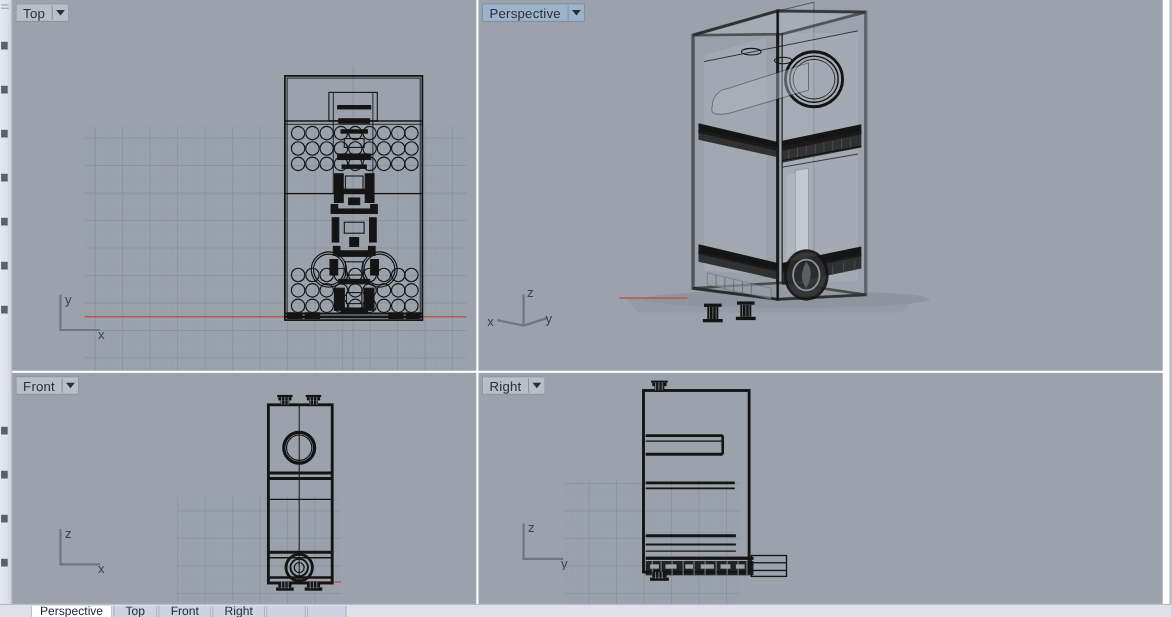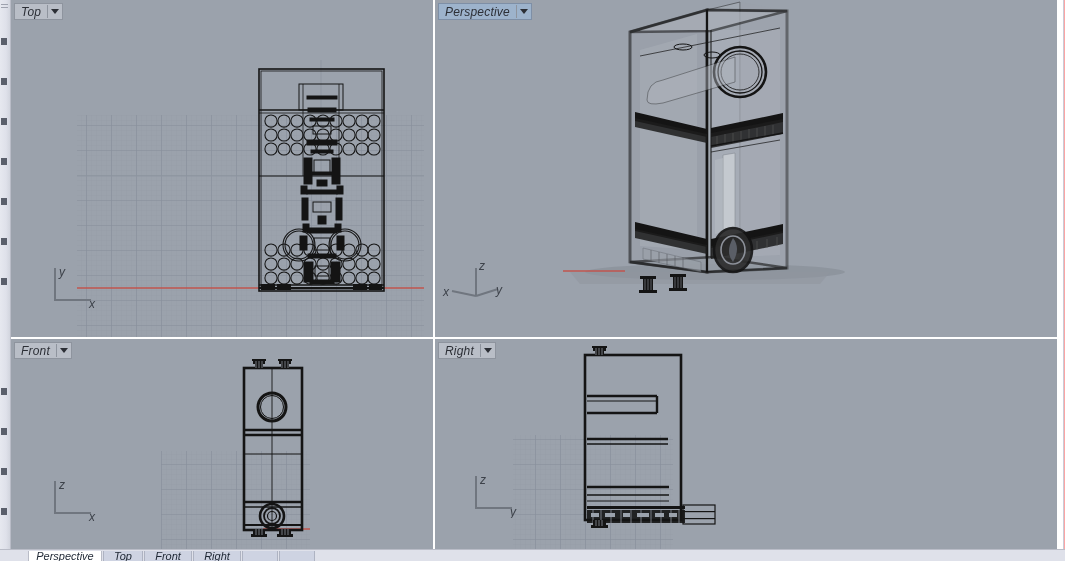--- a/index.html
+++ b/index.html
@@ -1,18 +1,18 @@
 <!DOCTYPE html>
 <html><head>
 <meta charset="utf-8">
 <style>
   html,body{margin:0;padding:0;background:#d6d9e3;}
   body{width:1065px;height:561px;overflow:hidden;font-family:"Liberation Sans",sans-serif;}
 
-  #app{position:relative;width:1065px;height:561px;background:#fca5a5;font-style:italic;}
+  #app{position:relative;width:1065px;height:561px;background:#737373;}
 
   
   #left-toolbar{position:absolute;left:0;top:0;width:10px;height:550px;
     background:linear-gradient(to right,#e6e8ef 0%,#dfe1ea 60%,#d2d5de 100%);
     border-right:1px solid #b9bcc7;}
   .tool-btn{position:absolute;left:1px;width:6px;height:7px;background:#5a5f6b;}
   .tool-sep{position:absolute;left:1px;width:7px;height:1px;background:#9ea2ae;}
 
   
   #vp-area{position:absolute;left:11px;top:0;width:1053px;height:550px;background:#ffffff;}

